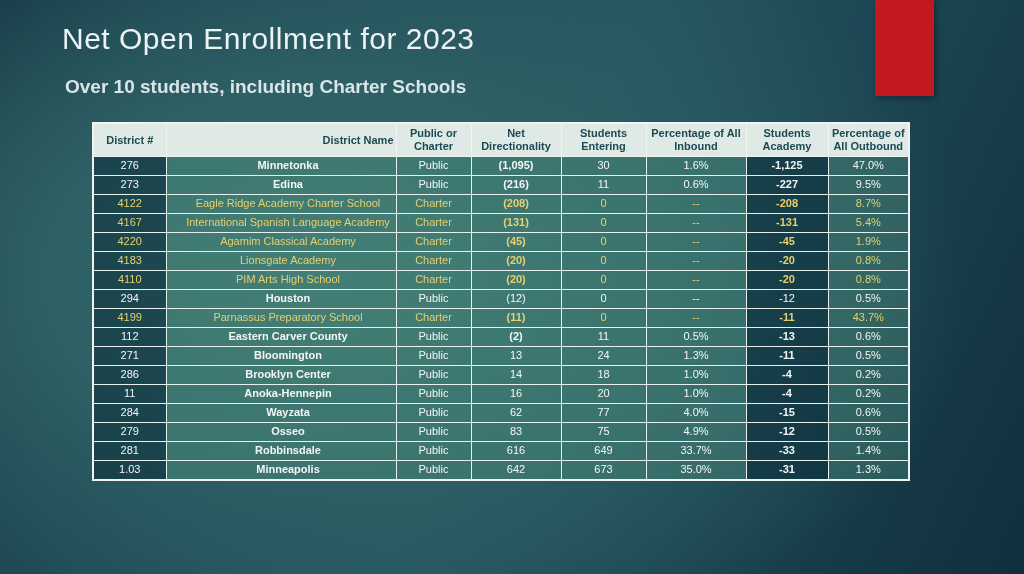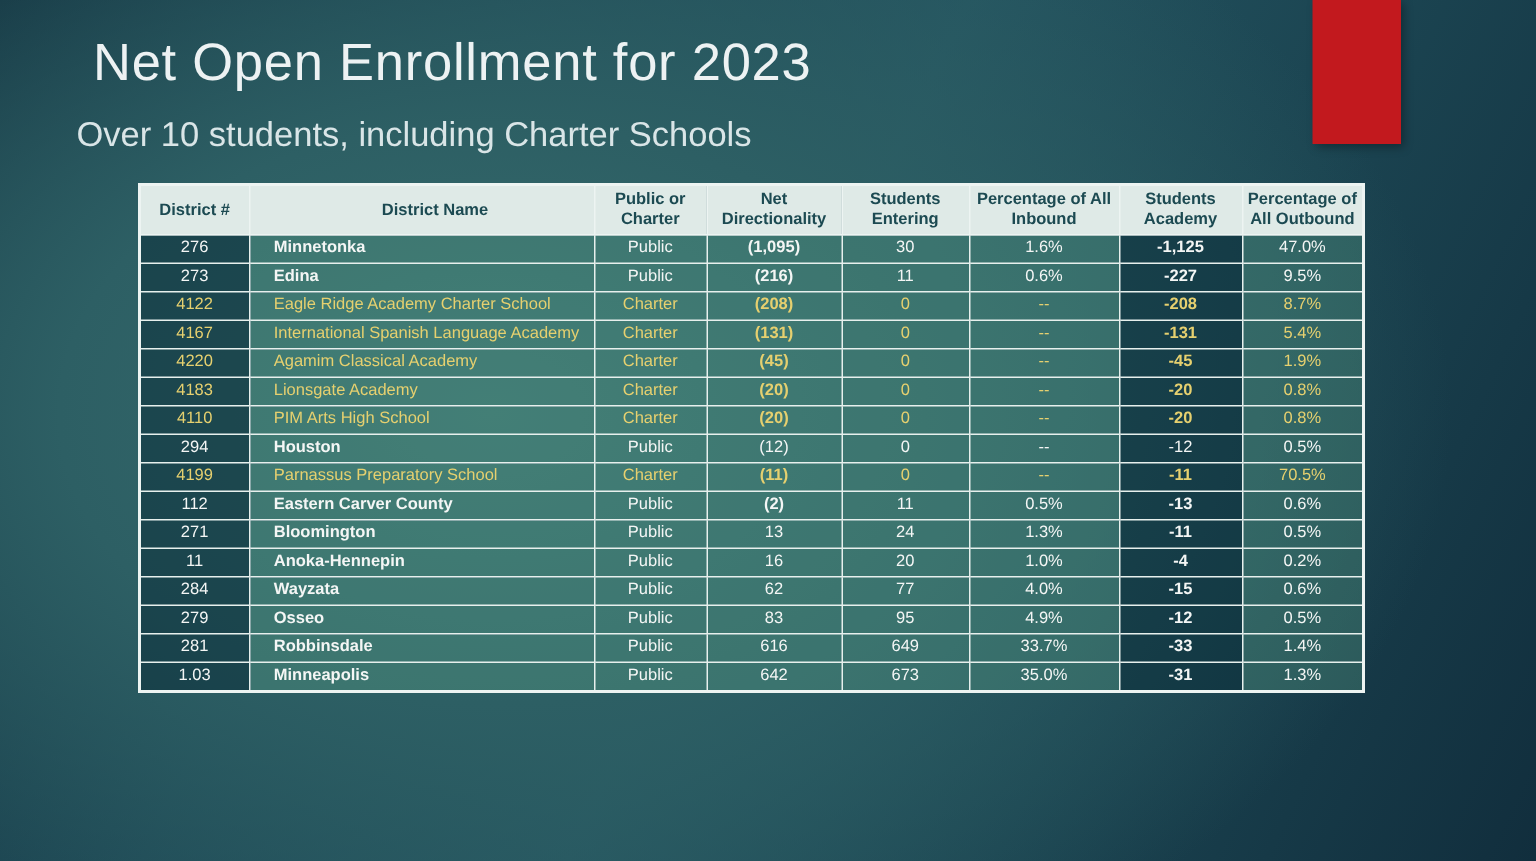--- a/index.html
+++ b/index.html
@@ -11,51 +11,51 @@
     background:
       radial-gradient(ellipse 640px 430px at 32% 48%, #376d6e 0%, #2d5f64 45%, rgba(45,95,100,0) 100%),
       linear-gradient(115deg, #112f3d 0%, #1c4654 28%, #245460 50%, #1b4451 72%, #112e3d 100%);
   }
   .red-flag{
     position:absolute;left:875px;top:0;width:59px;height:96px;
     box-shadow:2px 2px 6px rgba(0,0,0,0.35);
   }
   .title{
     position:absolute;left:62px;top:22px;
-    font-size:35px;font-weight:400;color:#edf2f3;letter-spacing:0.5px;
+    font-size:30px;font-weight:400;color:#edf2f3;letter-spacing:0.5px;
     white-space:nowrap;
   }
   .subtitle{
-    position:absolute;left:51px;top:76px;
-    font-size:23px;font-weight:400;color:#d9e5e7;
+    position:absolute;left:65px;top:76px;
+    font-size:19px;font-weight:700;color:#d9e5e7;
     white-space:nowrap;
   }
   table.enroll{
     position:absolute;left:92px;top:122px;width:816px;
     border-collapse:collapse;table-layout:fixed;
     font-size:11px;
     border:2px solid #edf4f2;
   }
   .enroll th{
     background:#dfeae7;color:#1c4a52;font-weight:bold;
     height:30px;border:1px solid #edf4f2;
     text-align:center;vertical-align:middle;
     padding:1px 2px;line-height:1.15;font-size:11px;
   }
-  .enroll th.h-left{text-align:center;padding-left:20px;}
+  .enroll th.h-left{text-align:right;padding-left:20px;}
   .enroll td{
     height:18px;border:1px solid #e7f0ed;
     text-align:center;vertical-align:middle;
     padding:0 2px;line-height:1.05;
     background:rgba(96,170,140,0.30);
     color:#f4f6f5;
   }
   .enroll td.col-dark{background:rgba(10,44,56,0.52);}
   .enroll tr.charter td{color:#e6d06f;}
-  .enroll td.c-name{text-align:left;padding-left:16px;white-space:nowrap;overflow:hidden;}
+  .enroll td.c-name{text-align:center;padding-left:16px;white-space:nowrap;overflow:hidden;}
   .enroll tr.public td.c-name{font-weight:bold;}
   .enroll td.bold{font-weight:bold;}
 </style>
 </head>
 <body>
 
 <div class="slide">
 
   <div class="red-flag" style="background: rgb(194, 25, 30);"></div>
 
@@ -167,41 +167,51 @@
           <td>0.5%</td>
         </tr>
         <tr class="charter">
           <td class="col-dark">4199</td>
           <td class="c-name">Parnassus Preparatory School</td>
           <td>Charter</td>
           <td class="bold">(11)</td>
           <td>0</td>
           <td>--</td>
           <td class="col-dark bold">-11</td>
-          <td>70.5%</td>
+          <td>43.7%</td>
         </tr>
         <tr class="public">
           <td class="col-dark">112</td>
           <td class="c-name">Eastern Carver County</td>
           <td>Public</td>
           <td class="bold">(2)</td>
           <td>11</td>
           <td>0.5%</td>
           <td class="col-dark bold">-13</td>
           <td>0.6%</td>
         </tr>
         <tr class="public">
           <td class="col-dark">271</td>
           <td class="c-name">Bloomington</td>
           <td>Public</td>
           <td>13</td>
           <td>24</td>
           <td>1.3%</td>
           <td class="col-dark bold">-11</td>
           <td>0.5%</td>
+        </tr>
+        <tr class="public">
+          <td class="col-dark">286</td>
+          <td class="c-name">Brooklyn Center</td>
+          <td>Public</td>
+          <td>14</td>
+          <td>18</td>
+          <td>1.0%</td>
+          <td class="col-dark bold">-4</td>
+          <td>0.2%</td>
         </tr>
         <tr class="public">
           <td class="col-dark">11</td>
           <td class="c-name">Anoka-Hennepin</td>
           <td>Public</td>
           <td>16</td>
           <td>20</td>
           <td>1.0%</td>
           <td class="col-dark bold">-4</td>
           <td>0.2%</td>
@@ -214,21 +224,21 @@
           <td>77</td>
           <td>4.0%</td>
           <td class="col-dark bold">-15</td>
           <td>0.6%</td>
         </tr>
         <tr class="public">
           <td class="col-dark">279</td>
           <td class="c-name">Osseo</td>
           <td>Public</td>
           <td>83</td>
-          <td>95</td>
+          <td>75</td>
           <td>4.9%</td>
           <td class="col-dark bold">-12</td>
           <td>0.5%</td>
         </tr>
         <tr class="public">
           <td class="col-dark">281</td>
           <td class="c-name">Robbinsdale</td>
           <td>Public</td>
           <td>616</td>
           <td>649</td>

